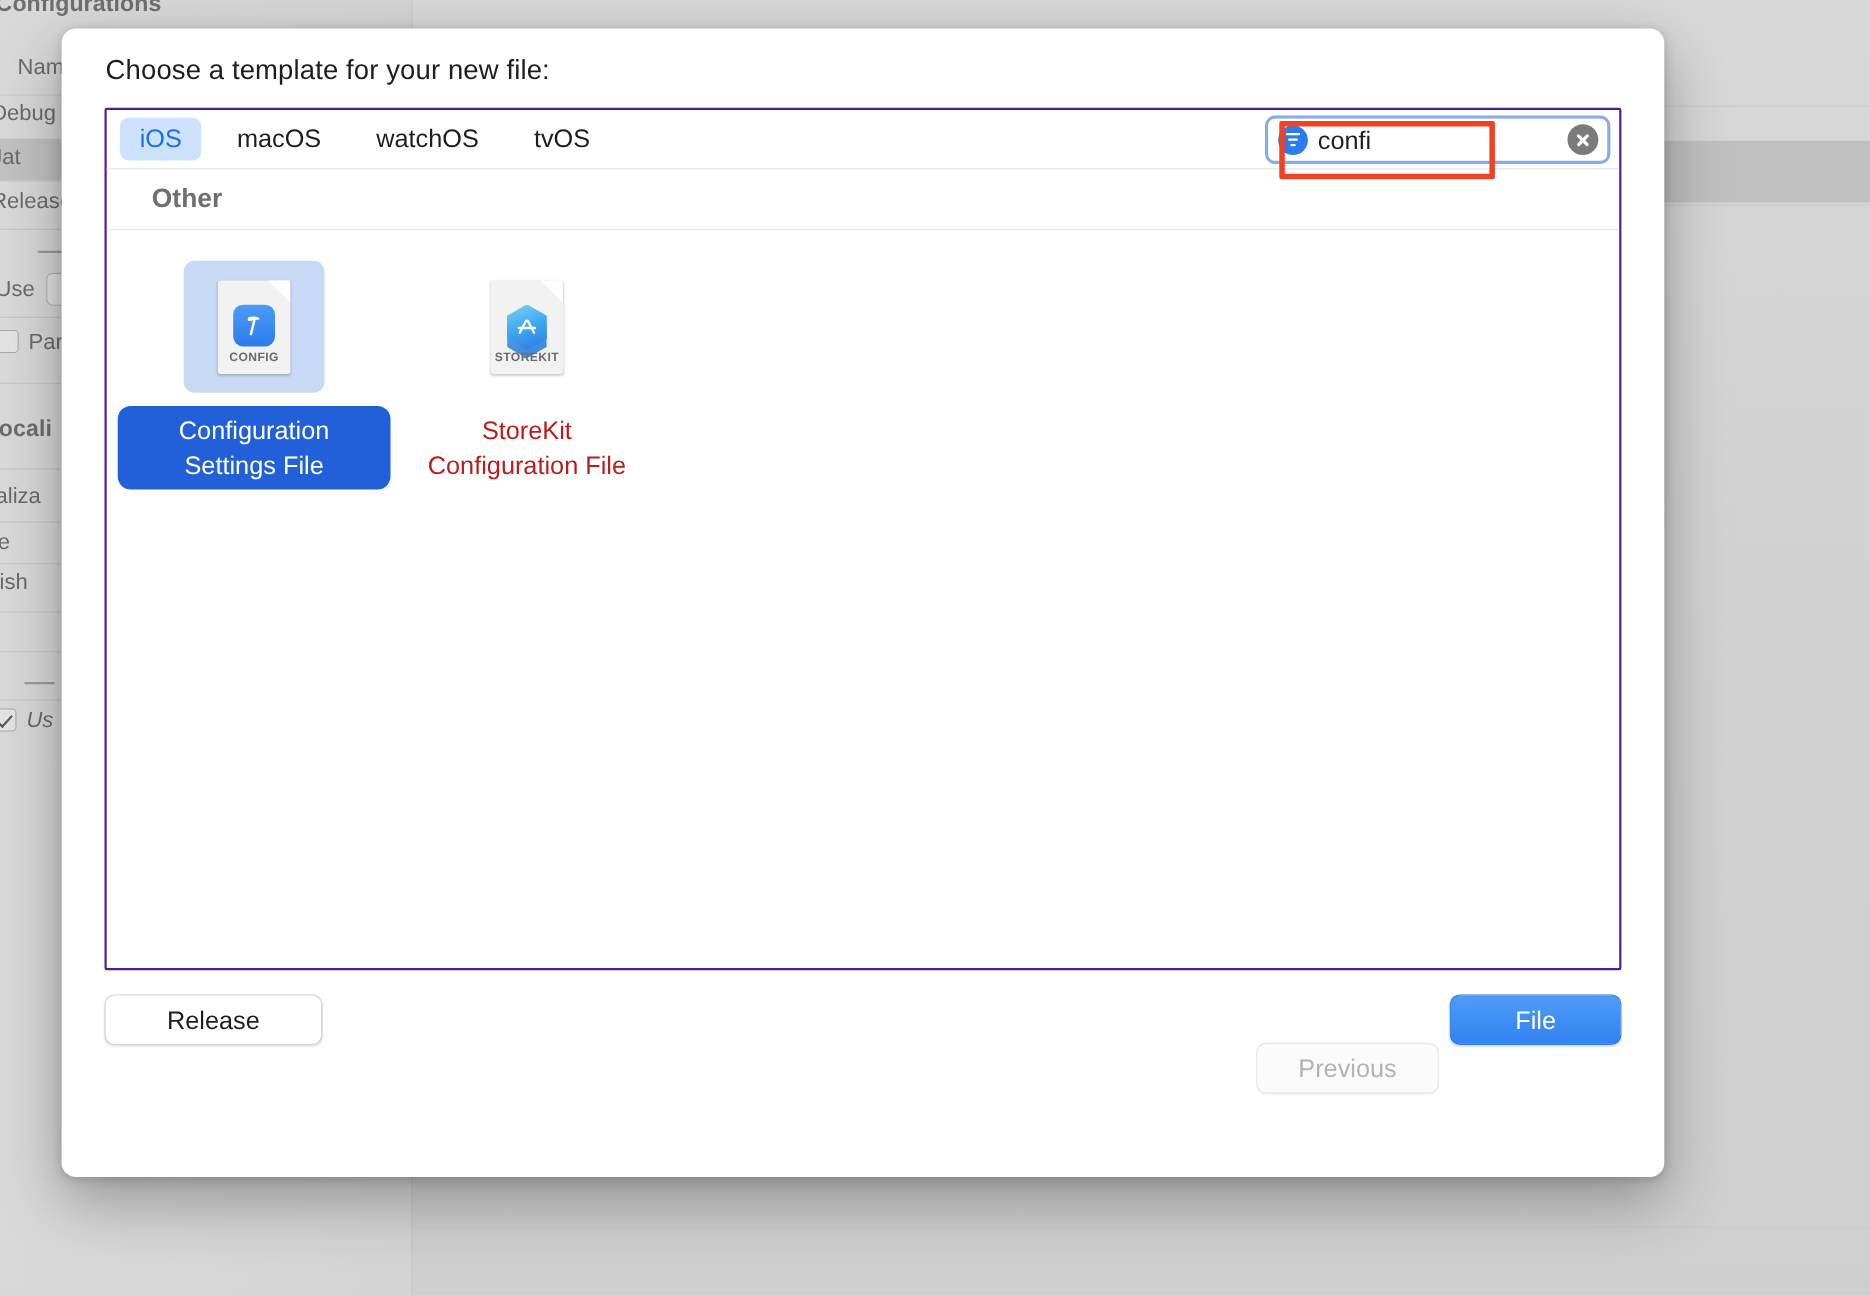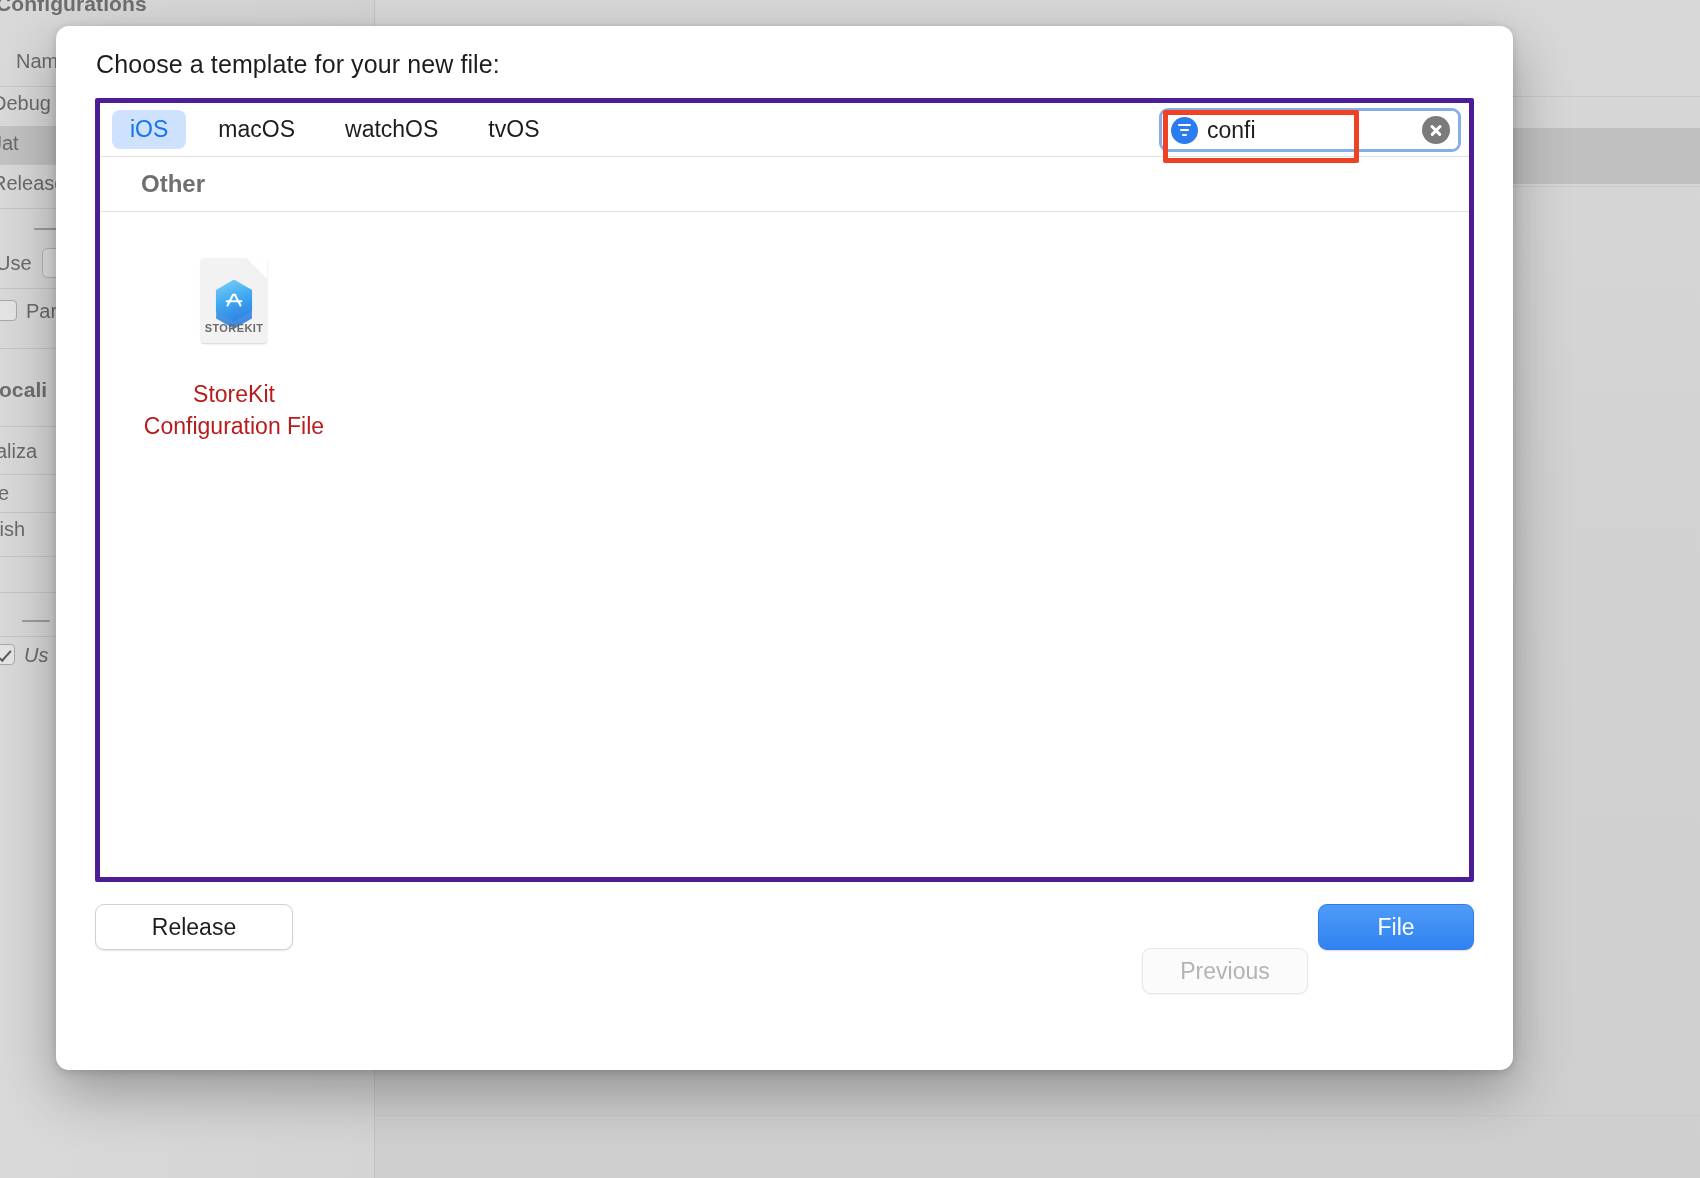--- a/index.html
+++ b/index.html
@@ -128,21 +128,21 @@
     letter-spacing: 0.1px;
   }
 
   
   #content-box {
     position: absolute;
     left: 39px;
     top: 72px;
     width: 1379px;
     height: 784px;
-    border: 5px solid #4c1d95;
+    border: 2px solid #4c1d95;
     border-radius: 2px;
     box-sizing: border-box;
     background: #fff;
   }
 
   
   #tabbar {
     position: relative;
     height: 54px;
     border-bottom: 1px solid #e3e3e3;
@@ -165,20 +165,21 @@
     color: #1274ef;
   }
 
   
   #search-wrap {
     position: absolute;
     right: 8px;
     top: 5px;
     width: 302px;
     height: 44px;
+    padding-left: 12px;
   }
   #search-focus {
     position: absolute;
     inset: 0;
     border-radius: 9px;
     border: 3px solid #85aee8;
     box-sizing: border-box;
     background: #fff;
   }
   #search-inner {
@@ -495,20 +496,34 @@
         </div>
       </div>
     </div>
 
     <div id="group-header">
       <span>Other</span>
     </div>
 
     <div id="grid">
 
+      <div class="tile selected">
+        <div class="tile-icon-frame">
+          <div class="doc">
+            <div class="fold-bg"></div>
+            <div class="badge badge-hammer">
+              <svg width="24" height="24" viewBox="0 0 24 24" aria-hidden="true">
+                <path d="M7.2 4.2 C10.5 3.2 14.2 3.6 16.6 5.2 C17.2 5.6 17.0 6.3 16.3 6.4 L13.4 6.9 L10.2 20.0 C10.05 20.6 9.45 21.0 8.85 20.85 C8.25 20.7 7.9 20.1 8.05 19.5 L11.0 7.3 L7.6 7.9 C6.4 8.1 5.9 7.2 6.3 5.9 C6.45 5.0 6.6 4.4 7.2 4.2 Z" fill="#ffffff"></path>
+              </svg>
+            </div>
+            <div class="kind">CONFIG</div>
+          </div>
+        </div>
+        <div class="tile-label">Configuration Settings File</div>
+      </div>
 
       <div class="tile">
         <div class="tile-icon-frame">
           <div class="doc">
             <div class="fold-bg"></div>
             <div class="badge badge-storekit">
               <div class="hexa back"></div>
               <div class="hexa"></div>
               <svg width="42" height="42" viewBox="0 0 42 42" style="position:absolute;inset:0;" aria-hidden="true">
                 <path d="M14.5 25.5 L20.2 14.6 M27.5 25.5 L21.8 14.6 M13.6 21.2 L28.4 21.2" stroke="#ffffff" stroke-width="2.1" stroke-linecap="round" fill="none"></path>

